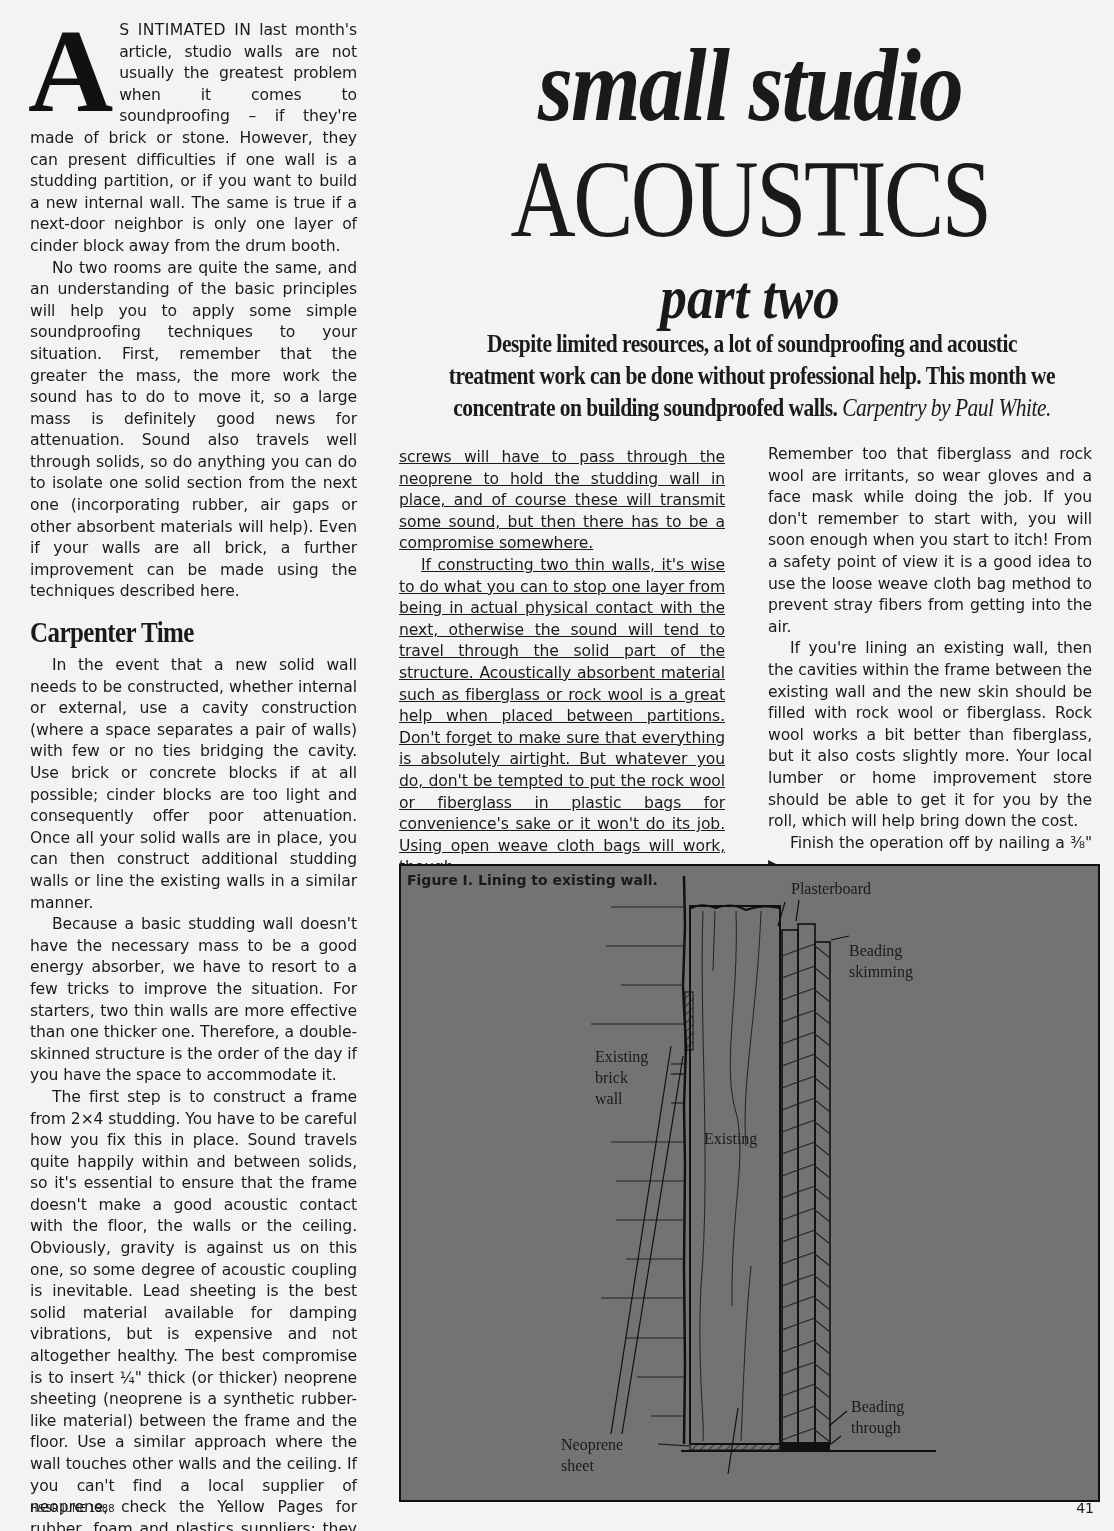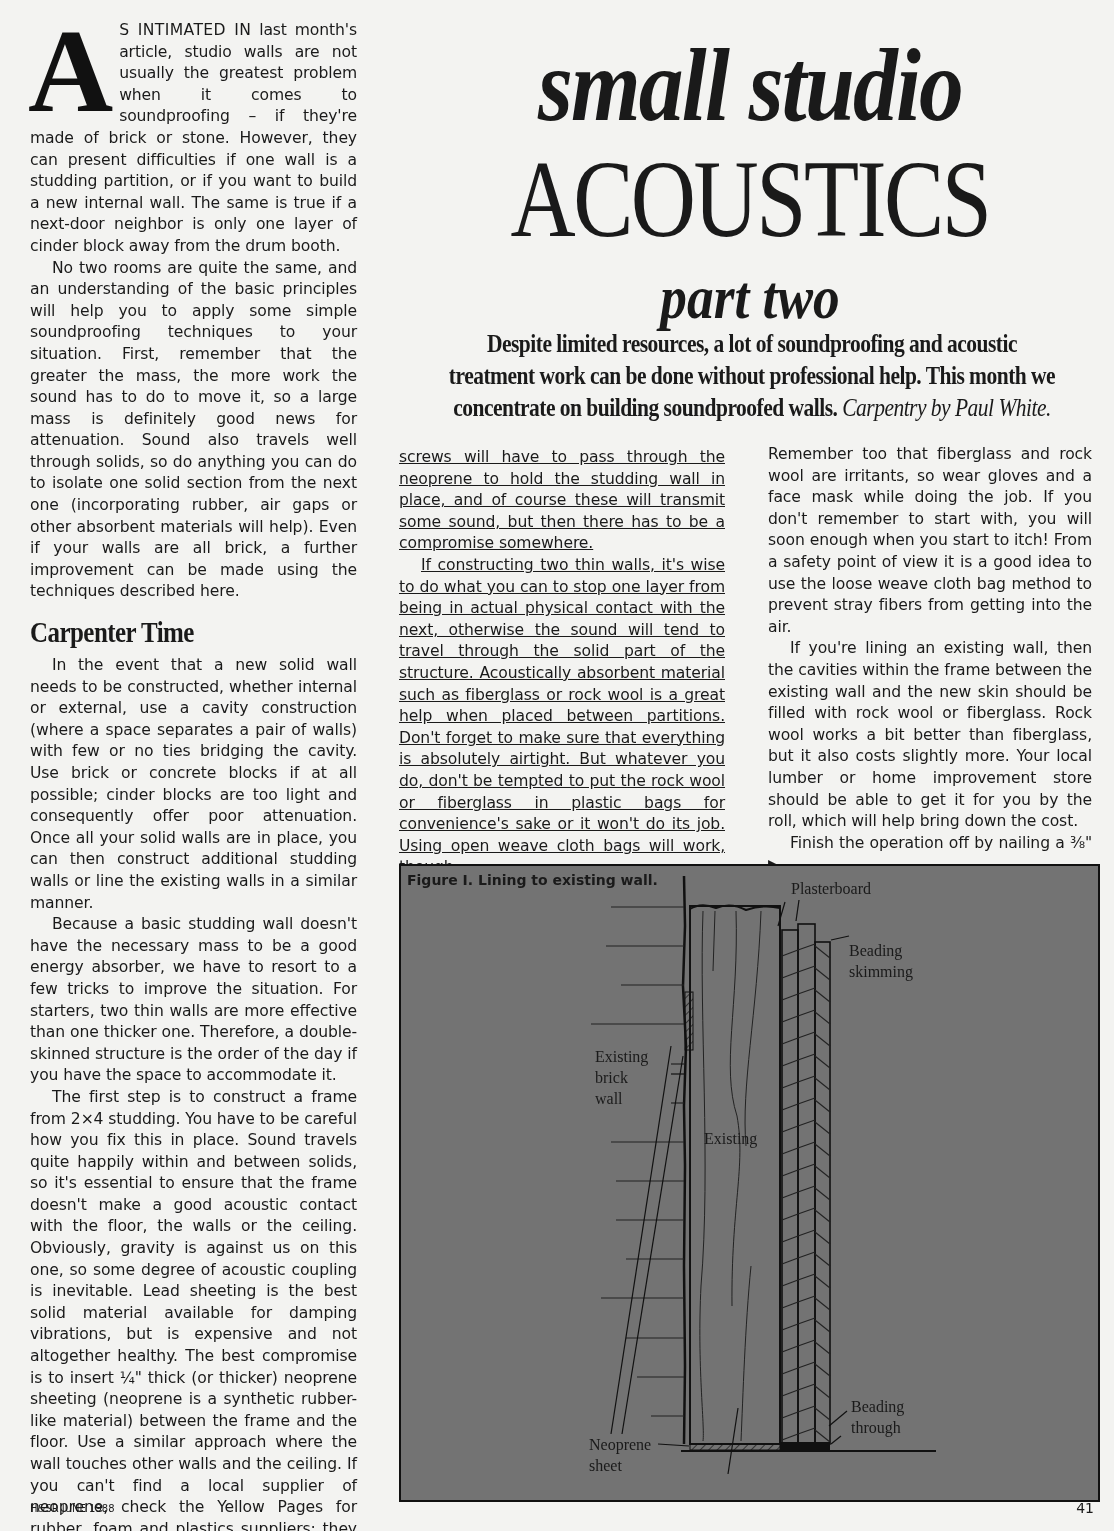--- a/index.html
+++ b/index.html
@@ -236,19 +236,19 @@
   <div class="fig-label" style="left:178px;top:180px">
     <div style="padding-left:16px">Existing</div>
     <div style="padding-left:16px">brick</div>
     <div style="padding-left:16px">wall</div>
   </div>
   <div class="fig-label" style="left:303px;top:262px">Existing</div>
   <div class="fig-label" style="left:450px;top:530px">
     <div>Beading</div>
     <div>through</div>
   </div>
-  <div class="fig-label" style="left:188px;top:568px">
+  <div class="fig-label" style="left:160px;top:568px">
     <div>Neoprene</div>
     <div>sheet</div>
   </div>
 </div>
 
 <div class="page-num">41</div>
 
 </body></html>

